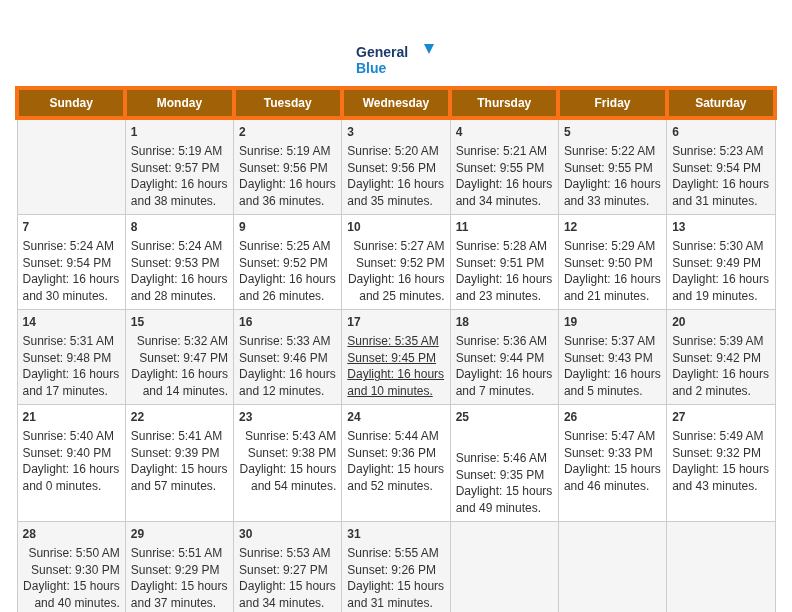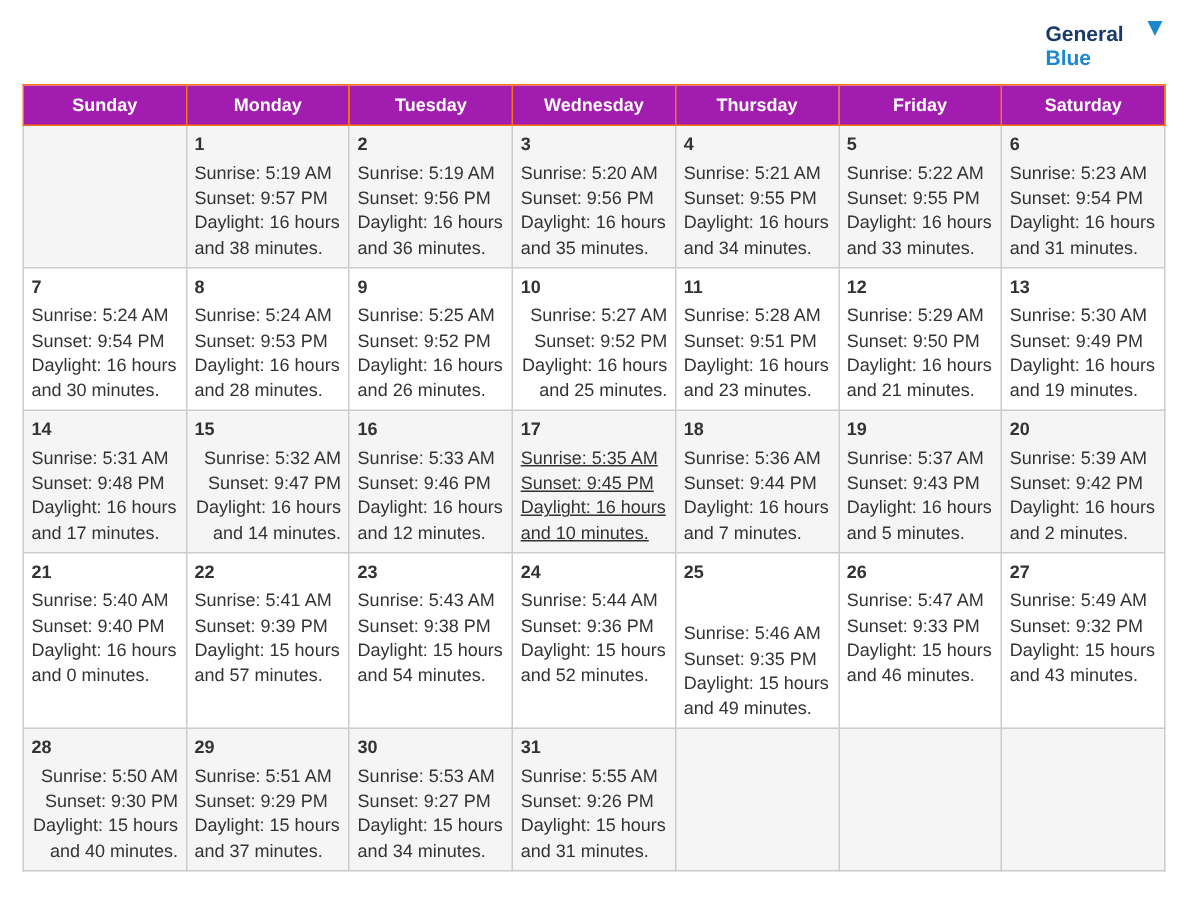--- a/index.html
+++ b/index.html
@@ -6,22 +6,23 @@
     body {
       font-family: Arial, sans-serif;
       background: #fff;
       width: 792px;
       min-height: 612px;
       padding: 10px 15px 15px;
     }
     .header-area {
       display: flex;
       align-items: flex-start;
-      justify-content: flex-end;
+      justify-content: center;
       margin-bottom: 6px;
+      margin-top: 30px;
     }
     .logo {
       display: flex;
       align-items: center;
       gap: 4px;
     }
     .title-area {
       text-align: right;
     }
     .month-year {
@@ -33,26 +34,26 @@
     .location {
       font-size: 16px;
       color: #333;
     }
     table {
       width: 100%;
       border-collapse: collapse;
       font-size: 11px;
     }
     thead tr th {
-      background-color: #a21caf;
+      background-color: #a16207;
       color: #fff;
       text-align: center;
       padding: 6px 4px;
       font-size: 12px;
-      border: 1px solid #f97316;
+      border: 4px solid #f97316;
     }
     tbody tr {
       vertical-align: top;
     }
     tbody tr td {
       border: 1px solid #ccc;
       padding: 4px 5px;
       min-height: 80px;
       height: 90px;
       color: #333;
@@ -262,21 +263,21 @@
         </td>
         <td>
           <span class="day-num">22</span>
           <div class="cell-info" style="white-space: pre-line;">Sunrise: 5:41 AM
 Sunset: 9:39 PM
 Daylight: 15 hours
 and 57 minutes.</div>
         </td>
         <td>
           <span class="day-num">23</span>
-          <div class="cell-info" style="white-space: pre-line;">Sunrise: 5:43 AM
+          <div class="cell-info" style="white-space: pre-line; text-align: right;">Sunrise: 5:43 AM
 Sunset: 9:38 PM
 Daylight: 15 hours
 and 54 minutes.</div>
         </td>
         <td>
           <span class="day-num">24</span>
           <div class="cell-info" style="white-space: pre-line;">Sunrise: 5:44 AM
 Sunset: 9:36 PM
 Daylight: 15 hours
 and 52 minutes.</div>

